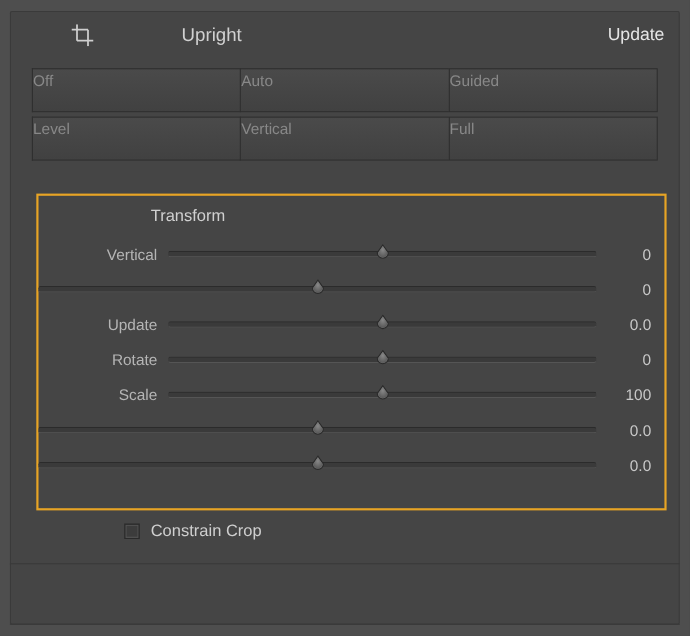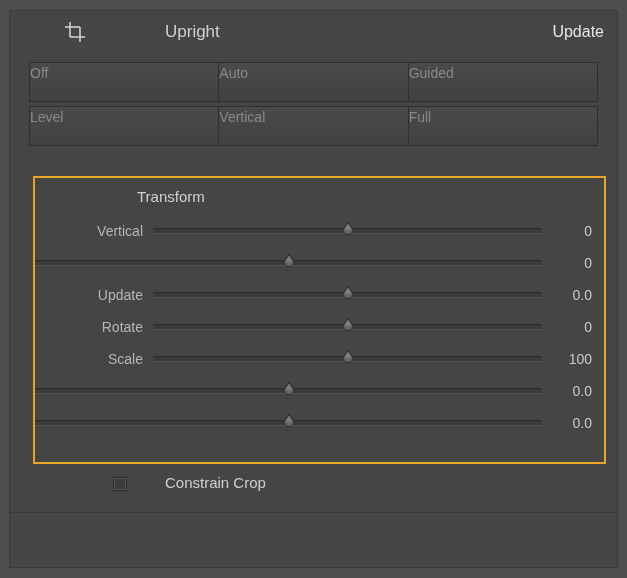--- a/index.html
+++ b/index.html
@@ -130,24 +130,23 @@
     width: 42px;
     text-align: right;
     font-size: 14px;
     color: #c8c8c8;
     padding-left: 8px;
   }
 
   
   .constrain-row {
     display: flex;
-    align-items: flex-end;
+    align-items: center;
     margin: 10px 0 0 0;
     padding-left: 104px;
-    gap: 28px;
   }
   .chk {
     width: 14px;
     height: 14px;
     border: 1px solid #2a2a2a;
     background: #3c3c3c;
     box-shadow: inset 0 0 0 1px #555;
     margin-right: 10px;
     box-sizing: border-box;
     cursor: pointer;

